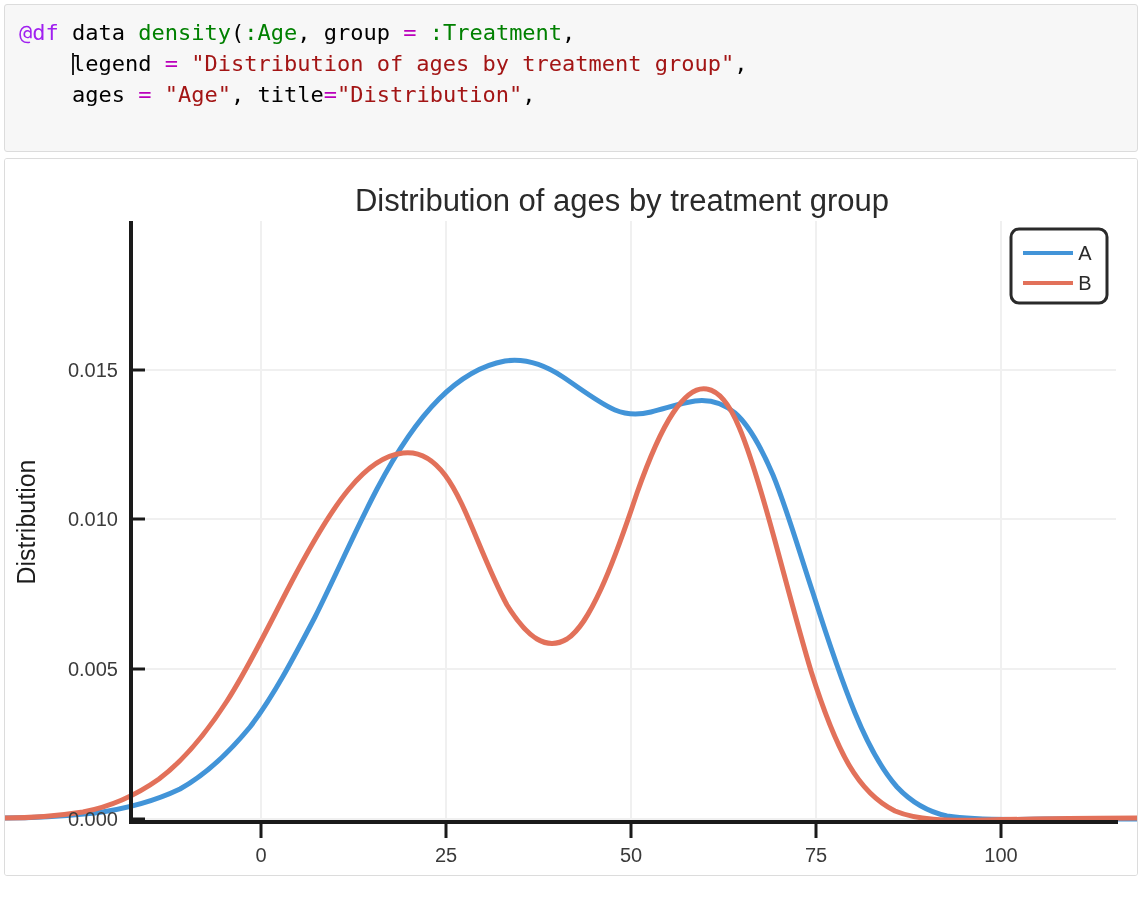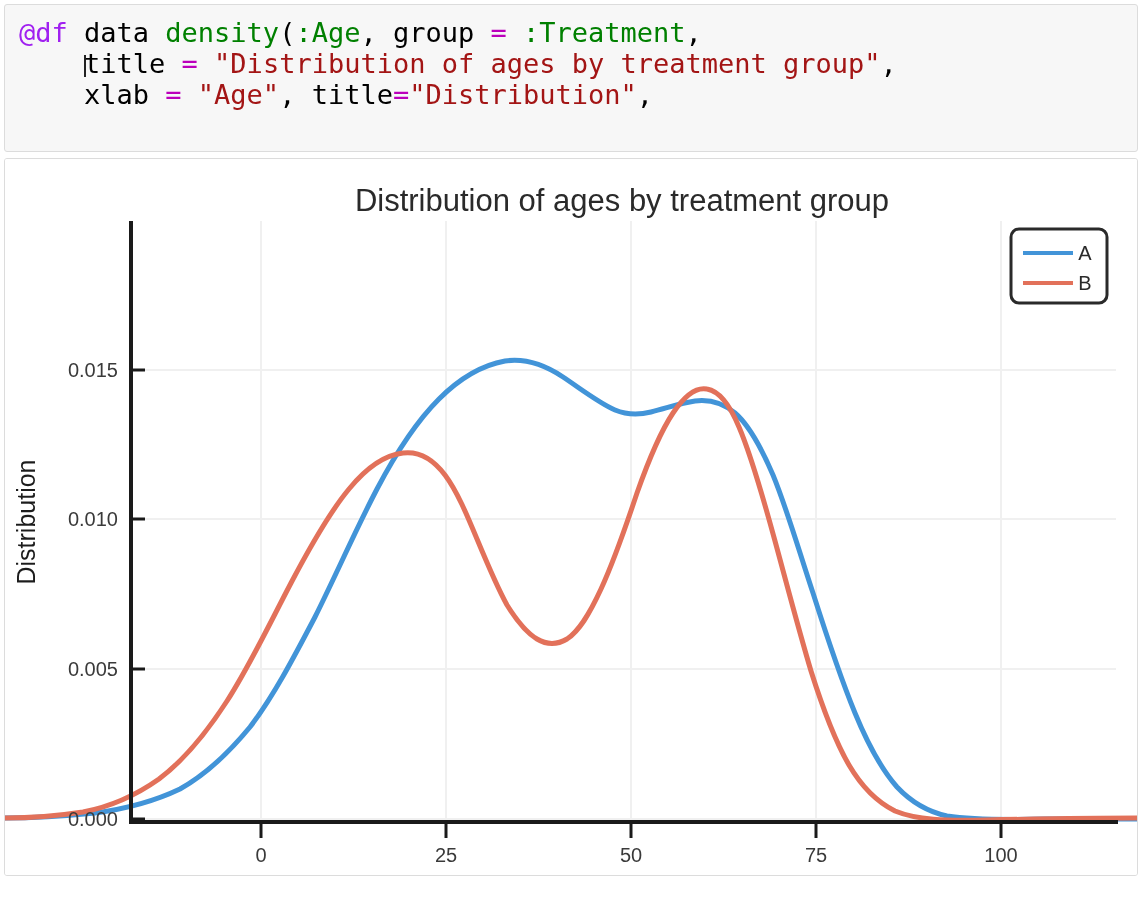--- a/index.html
+++ b/index.html
@@ -24,21 +24,21 @@
     width: 1134px;
     height: 148px;
     background: #f7f7f7;
     border: 1px solid #dcdcdc;
     border-radius: 3px;
     box-sizing: border-box;
     padding: 12px 0 0 14px;
   }
   .code-line {
     font-family: "DejaVu Sans Mono", "Liberation Mono", monospace;
-    font-size: 27px;
+    font-size: 22px;
     line-height: 31px;
     white-space: pre;
     color: #000000;
   }
   .tok-macro   { color: #a020f0; }
   .tok-func    { color: #008000; }
   .tok-symbol  { color: #008000; }
   .tok-op      { color: #bb00bb; }
   .tok-str     { color: #a31515; }
   .tok-plain   { color: #000000; }
@@ -92,22 +92,22 @@
   }
 </style>
 </head>
 <body>
 
 <div id="page">
 
   <div class="code-cell">
     <div class="code-body">
         <div class="code-line"><span class="tok-macro">@df</span><span class="tok-plain"> data </span><span class="tok-func">density</span><span class="tok-plain">(</span><span class="tok-symbol">:Age</span><span class="tok-plain">, group </span><span class="tok-op">=</span><span class="tok-plain"> </span><span class="tok-symbol">:Treatment</span><span class="tok-plain">,</span></div>
-        <div class="code-line"><span class="tok-plain">    </span><span class="caret"></span><span class="tok-plain">title </span><span class="tok-op">=</span><span class="tok-plain"> </span><span class="tok-str">"Distribution of ages by treatment group"</span><span class="tok-plain">,</span></div>
-        <div class="code-line"><span class="tok-plain">    xlab </span><span class="tok-op">=</span><span class="tok-plain"> </span><span class="tok-str">"Age"</span><span class="tok-plain">, title</span><span class="tok-op">=</span><span class="tok-str">"Distribution"</span><span class="tok-plain">,</span></div>
+        <div class="code-line"><span class="tok-plain">    </span><span class="caret"></span><span class="tok-plain">legend </span><span class="tok-op">=</span><span class="tok-plain"> </span><span class="tok-str">"Distribution of ages by treatment group"</span><span class="tok-plain">,</span></div>
+        <div class="code-line"><span class="tok-plain">    ages </span><span class="tok-op">=</span><span class="tok-plain"> </span><span class="tok-str">"Age"</span><span class="tok-plain">, title</span><span class="tok-op">=</span><span class="tok-str">"Distribution"</span><span class="tok-plain">,</span></div>
       </div>
   </div>
 
   <div class="output-cell">
     <svg class="plot-svg" width="1134" height="758" viewBox="0 0 1134 758">
 
       <rect x="0" y="0" width="1134" height="758" fill="#ffffff"></rect>
 
       <g stroke="#f0f0f0" stroke-width="2">
         <line x1="256" y1="62" x2="256" y2="660"></line>

